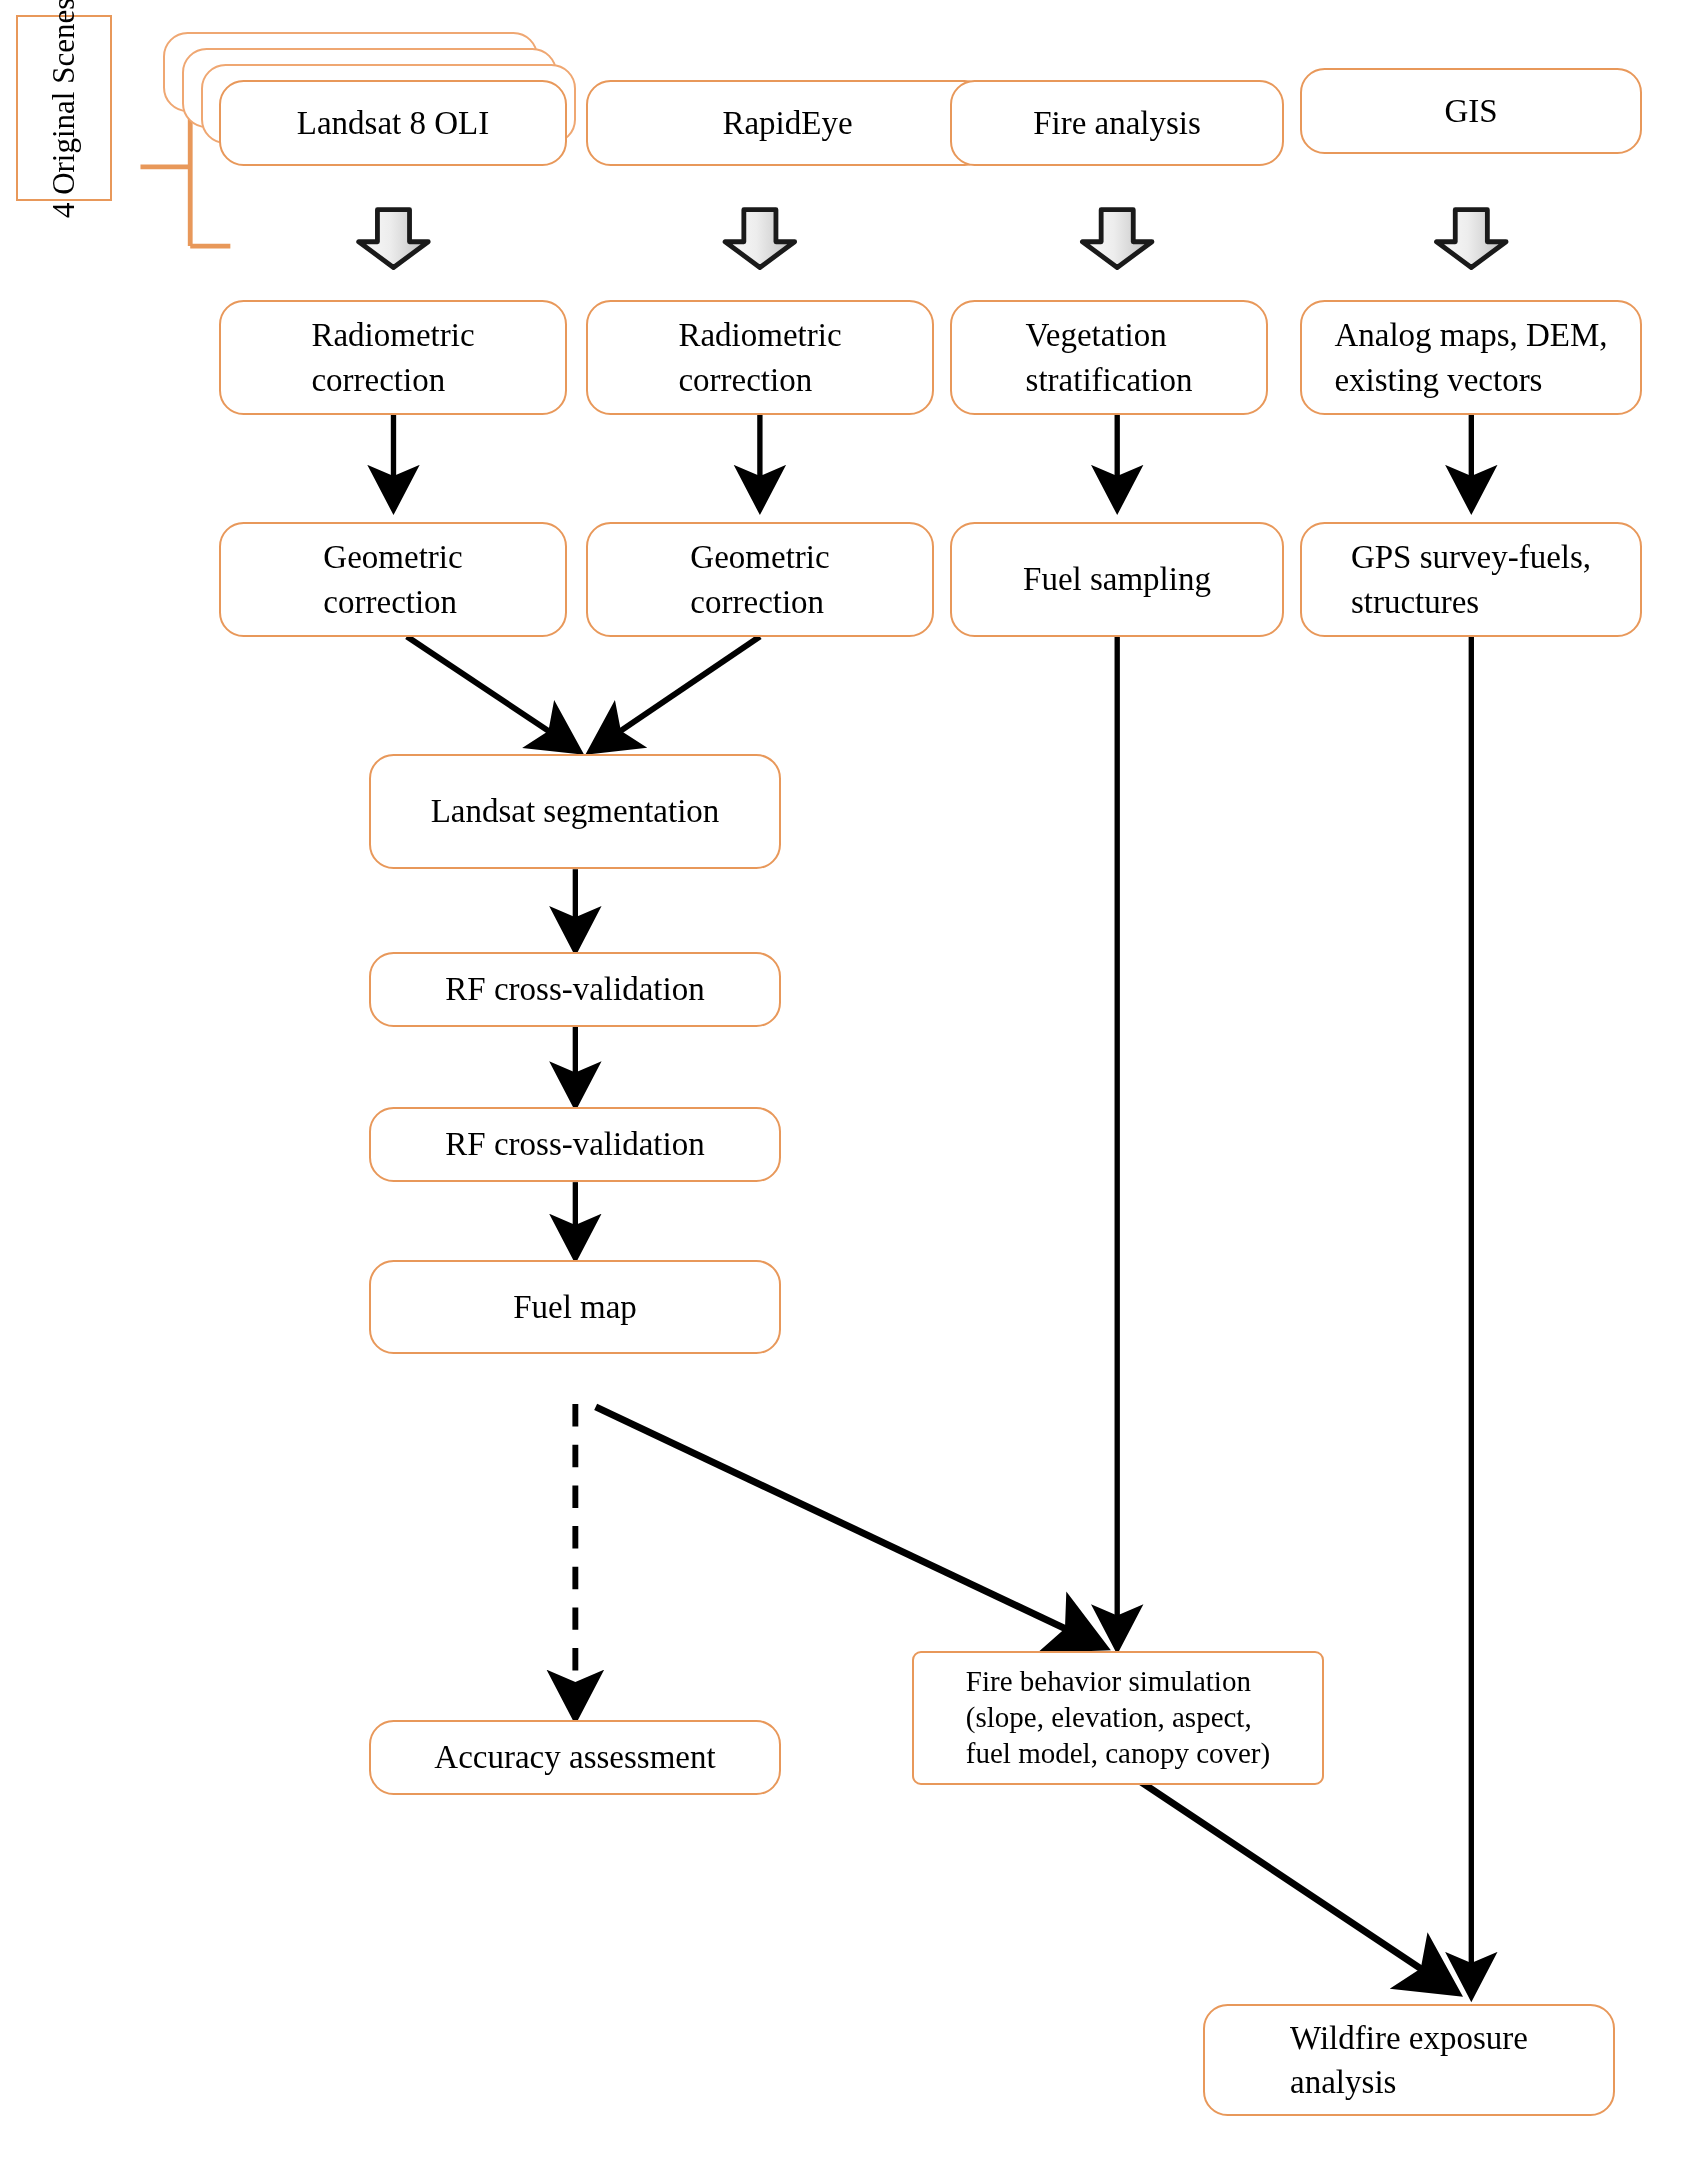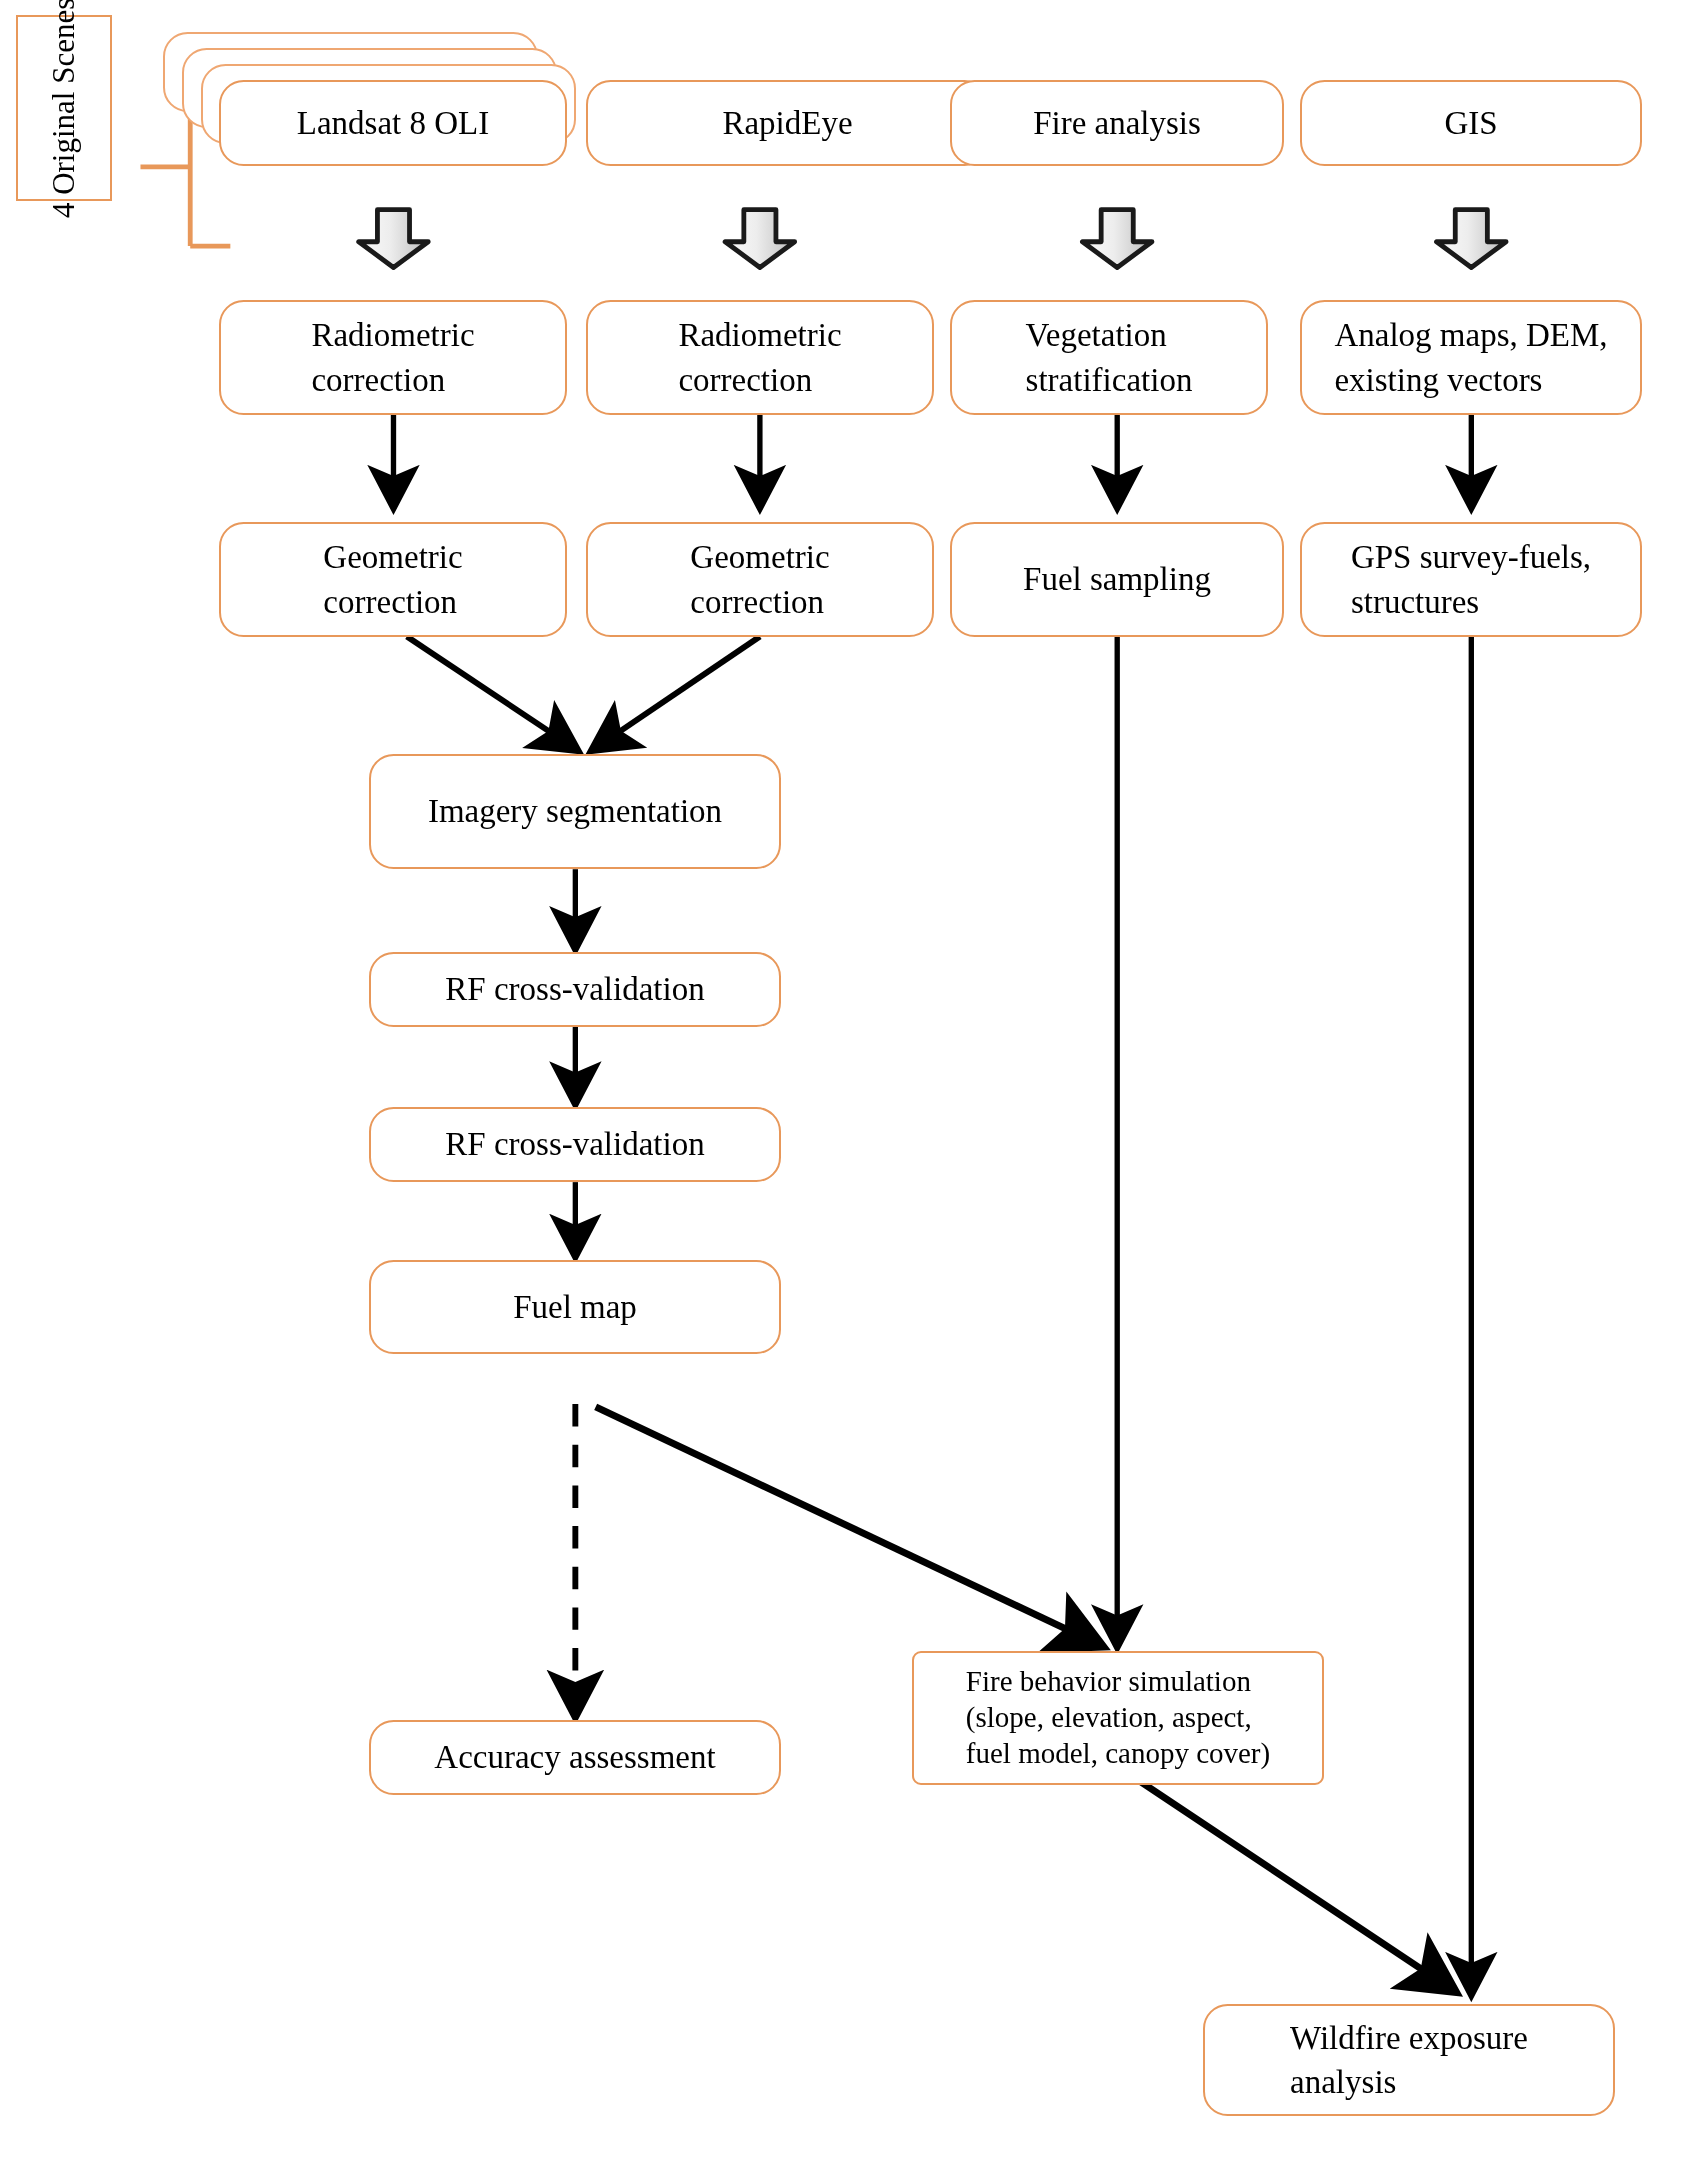--- a/index.html
+++ b/index.html
@@ -183,21 +183,21 @@
 
   <div class="node" style="left:219px; top:80px; width:348px; height:86px;">
     <span class="lbl">Landsat 8 OLI</span>
   </div>
   <div class="node" style="left:586px; top:80px; width:403px; height:86px;">
     <span class="lbl">RapidEye</span>
   </div>
   <div class="node" style="left:950px; top:80px; width:334px; height:86px;">
     <span class="lbl">Fire analysis</span>
   </div>
-  <div class="node" style="left:1300px; top:80px; width:342px; height:86px;">
+  <div class="node" style="left:1300px; top:68px; width:342px; height:86px;">
     <span class="lbl">GIS</span>
   </div>
 
   <div class="node" style="left:219px; top:300px; width:348px; height:115px;">
     <span class="lbl">Radiometric
 correction</span>
   </div>
   <div class="node" style="left:586px; top:300px; width:348px; height:115px;">
     <span class="lbl">Radiometric
 correction</span>
@@ -221,21 +221,21 @@
   </div>
   <div class="node" style="left:950px; top:522px; width:334px; height:115px;">
     <span class="lbl">Fuel sampling</span>
   </div>
   <div class="node" style="left:1300px; top:522px; width:342px; height:115px;">
     <span class="lbl">GPS survey-fuels,
 structures</span>
   </div>
 
   <div class="node" style="left:369px; top:754px; width:412px; height:115px;">
-    <span class="lbl">Imagery segmentation</span>
+    <span class="lbl">Landsat segmentation</span>
   </div>
   <div class="node" style="left:369px; top:952px; width:412px; height:75px;">
     <span class="lbl">RF cross-validation</span>
   </div>
   <div class="node" style="left:369px; top:1107px; width:412px; height:75px;">
     <span class="lbl">RF cross-validation</span>
   </div>
   <div class="node" style="left:369px; top:1260px; width:412px; height:94px;">
     <span class="lbl">Fuel map</span>
   </div>

